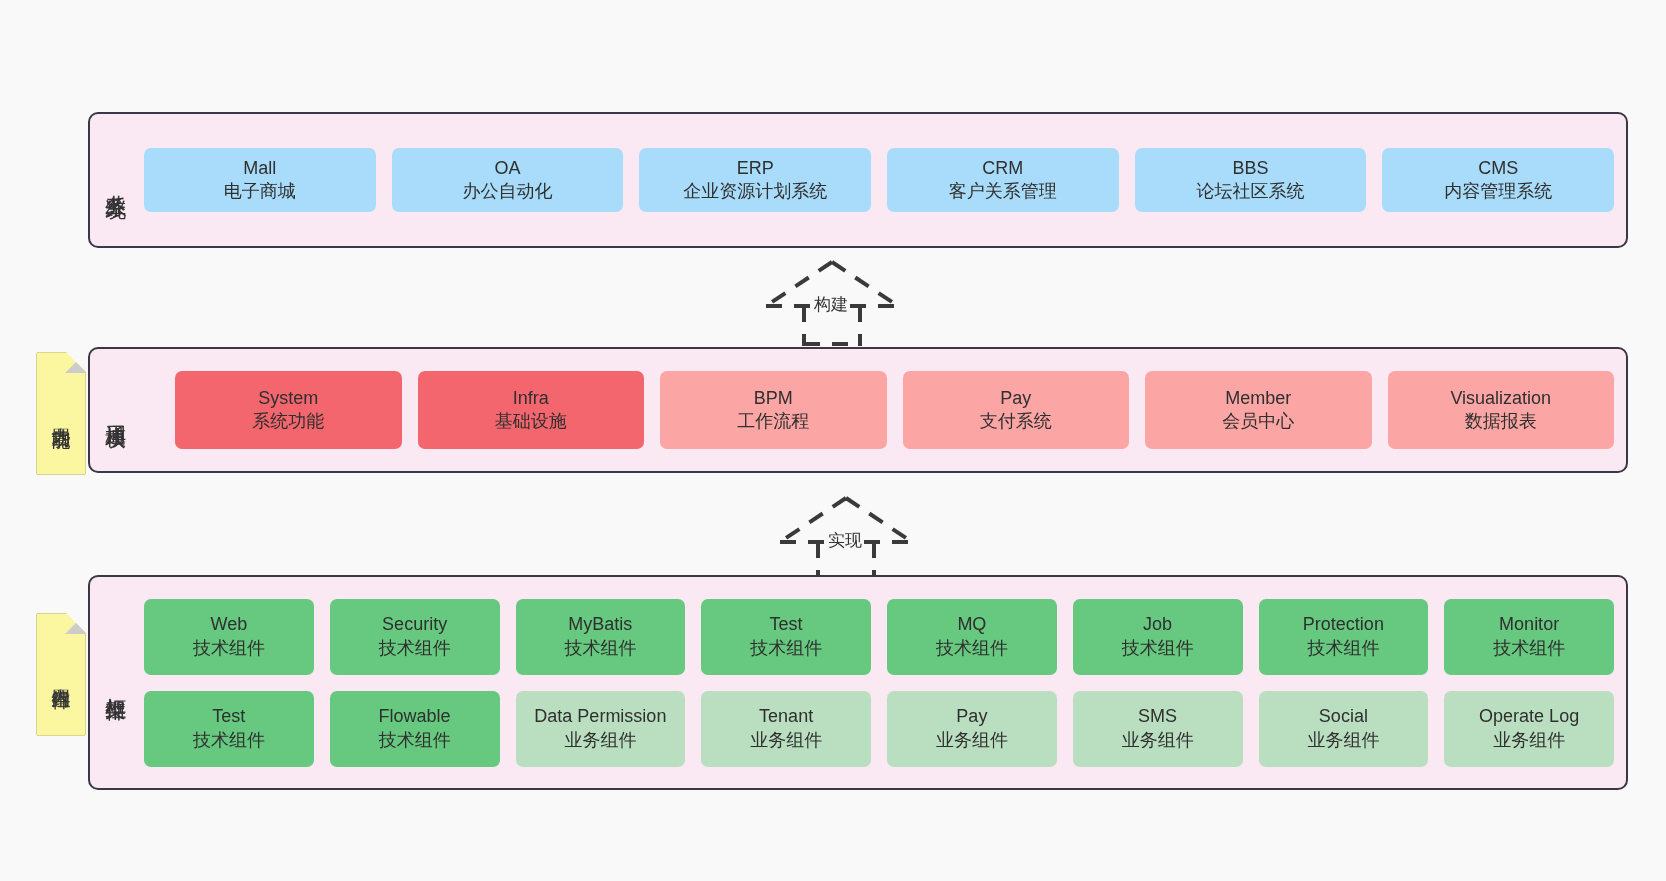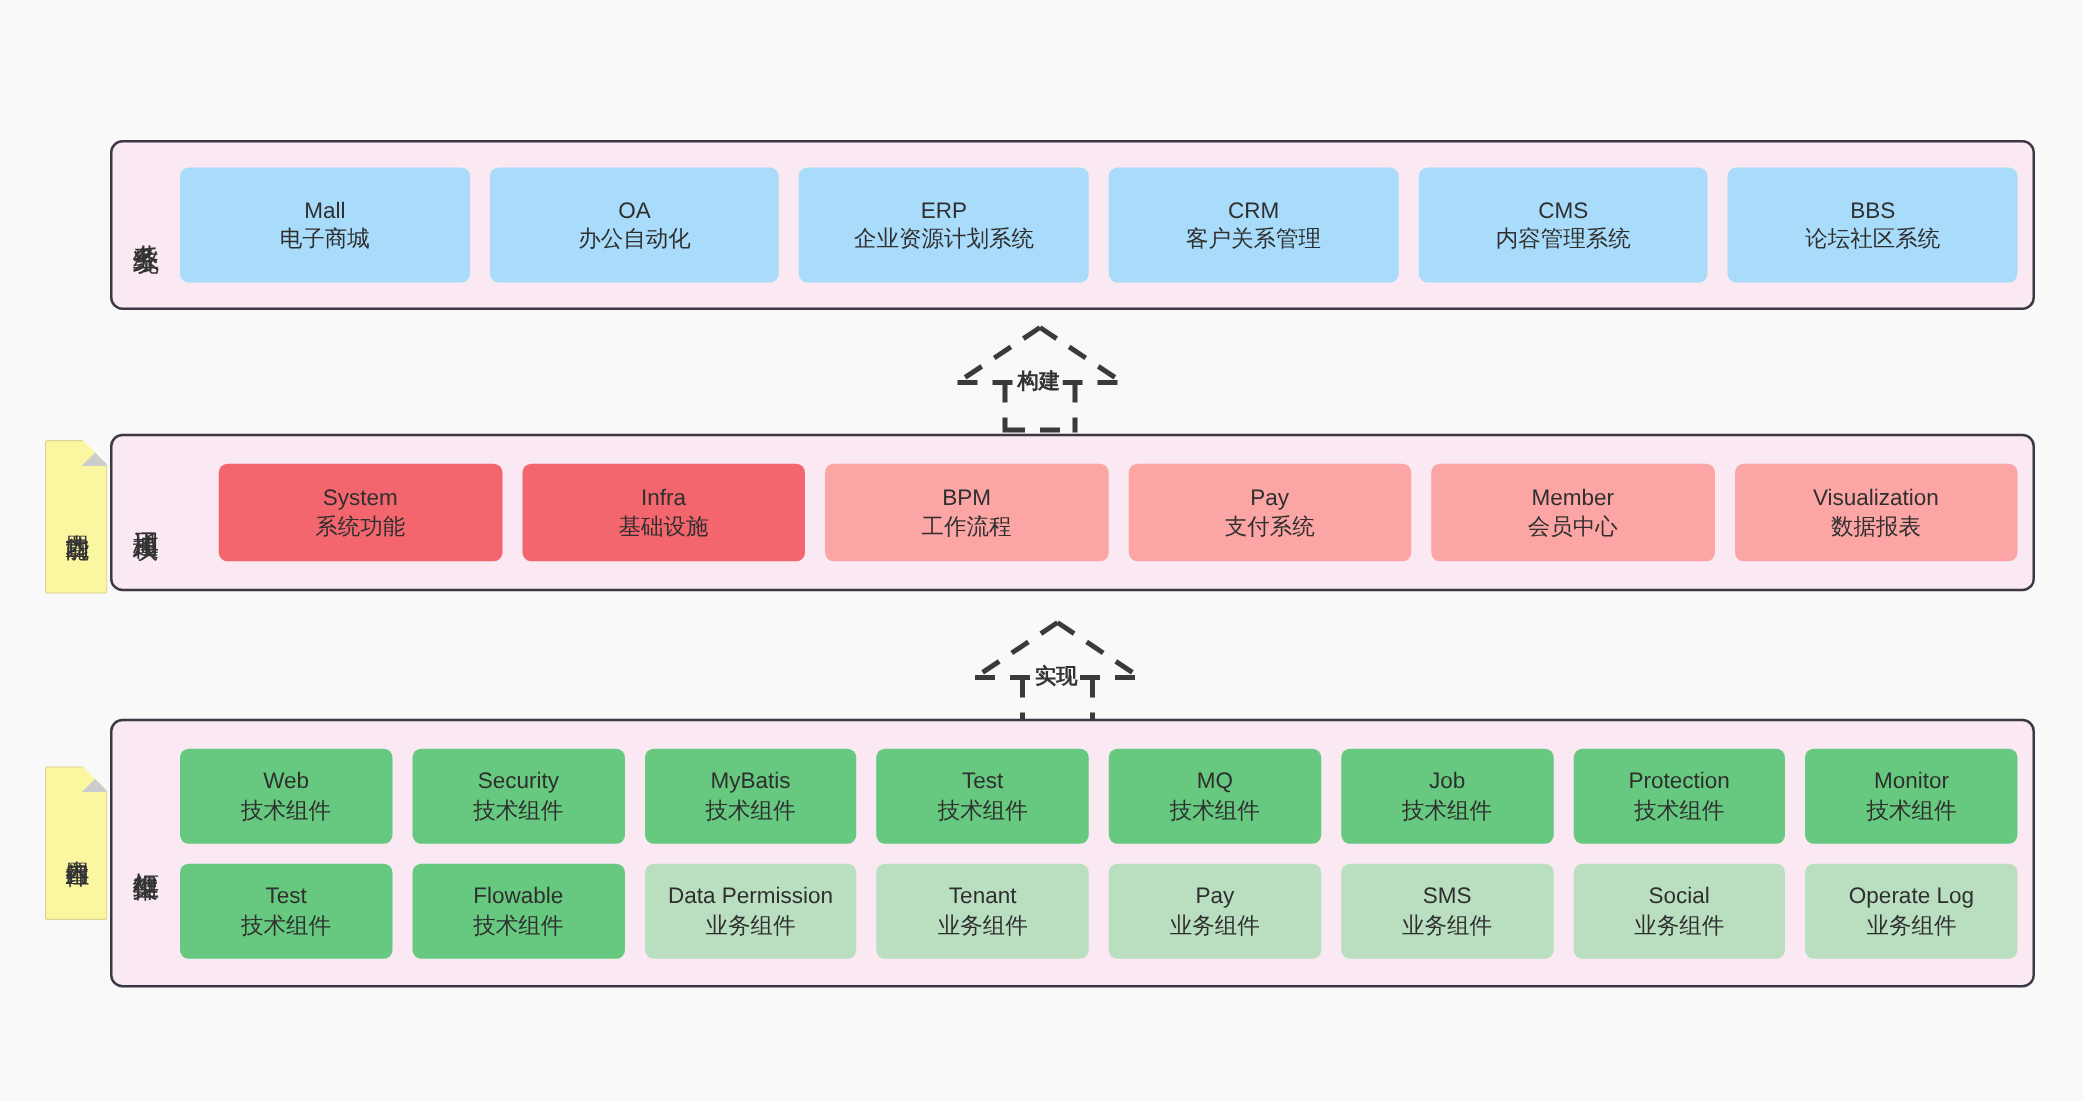--- a/index.html
+++ b/index.html
@@ -64,21 +64,21 @@
     padding:6px 4px;
   }
   .cell .t1{display:block;}
   .cell .t2{display:block;}
 
   
   #sec-business{left:88px;top:112px;width:1540px;height:136px;}
   #sec-common  {left:88px;top:347px;width:1540px;height:126px;gap:31px;}
   #sec-frame   {left:88px;top:575px;width:1540px;height:215px;}
 
-  #sec-business .cell{height:92px;}
+  #sec-business .cell{height:64px;}
   #sec-common   .cell{height:78px;}
   #sec-frame    .cell{height:76px;}
 
   
   .c-blue     {background:#a9dcfa;}
   .c-red      {background:#f4666d;}
   .c-pink     {background:#fca5a5;}
   .c-green    {background:#66c97f;}
   .c-greenlite{background:#badfc0;}
 
@@ -107,21 +107,21 @@
     top:0;right:0;
     width:20px;height:20px;
     background:#cccccc;
     clip-path:polygon(0 0, 100% 100%, 0 100%);
     transform:scaleX(-1);
   }
   #note-func{left:36px;top:352px;height:123px;}
   #note-comp{left:36px;top:613px;height:123px;}
 
   
-  .arrow{position:absolute;font-weight:bold;}
+  .arrow{position:absolute;}
   .arrow svg{display:block;overflow:visible;}
   .arrow-label{
     position:absolute;
     font-size:17px;
     color:#333;
     background:#f9f9f9;
     padding:0 2px;
     white-space:nowrap;
     line-height:1;
   }
@@ -159,26 +159,26 @@
         </div>
         <div class="cell c-blue">
           <span class="t1">ERP</span>
           <span class="t2">企业资源计划系统</span>
         </div>
         <div class="cell c-blue">
           <span class="t1">CRM</span>
           <span class="t2">客户关系管理</span>
         </div>
         <div class="cell c-blue">
+          <span class="t1">BBS</span>
+          <span class="t2">论坛社区系统</span>
+        </div>
+        <div class="cell c-blue">
           <span class="t1">CMS</span>
           <span class="t2">内容管理系统</span>
-        </div>
-        <div class="cell c-blue">
-          <span class="t1">BBS</span>
-          <span class="t2">论坛社区系统</span>
         </div>
       </div>
     </div>
   </div>
 
   <div class="arrow" id="arrow-build">
     <svg width="160" height="90" viewBox="0 0 160 90" fill="none">
       <path d="M80 6 L146 50 M80 6 L14 50" stroke="#3a3a3a" stroke-width="4" stroke-dasharray="16 12" stroke-linecap="butt"></path>
       <path d="M14 50 L146 50" stroke="#3a3a3a" stroke-width="4" stroke-dasharray="16 12" stroke-linecap="butt"></path>
       <path d="M52 50 L52 90 M108 50 L108 90 M52 88 L108 88" stroke="#3a3a3a" stroke-width="4" stroke-dasharray="16 12" stroke-linecap="butt"></path>

